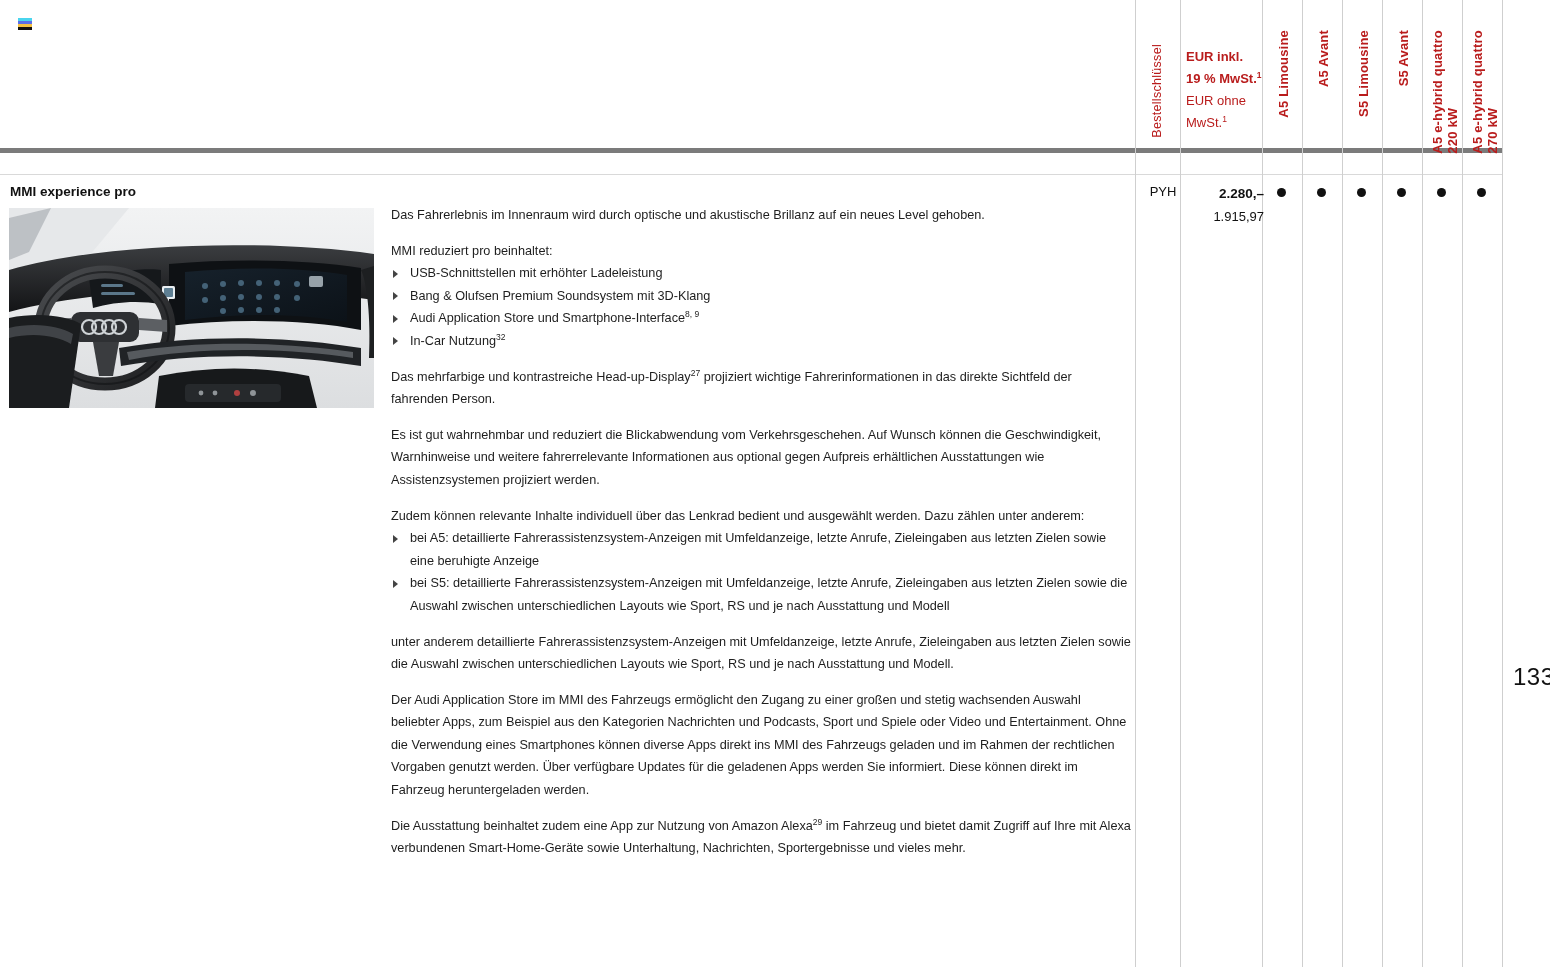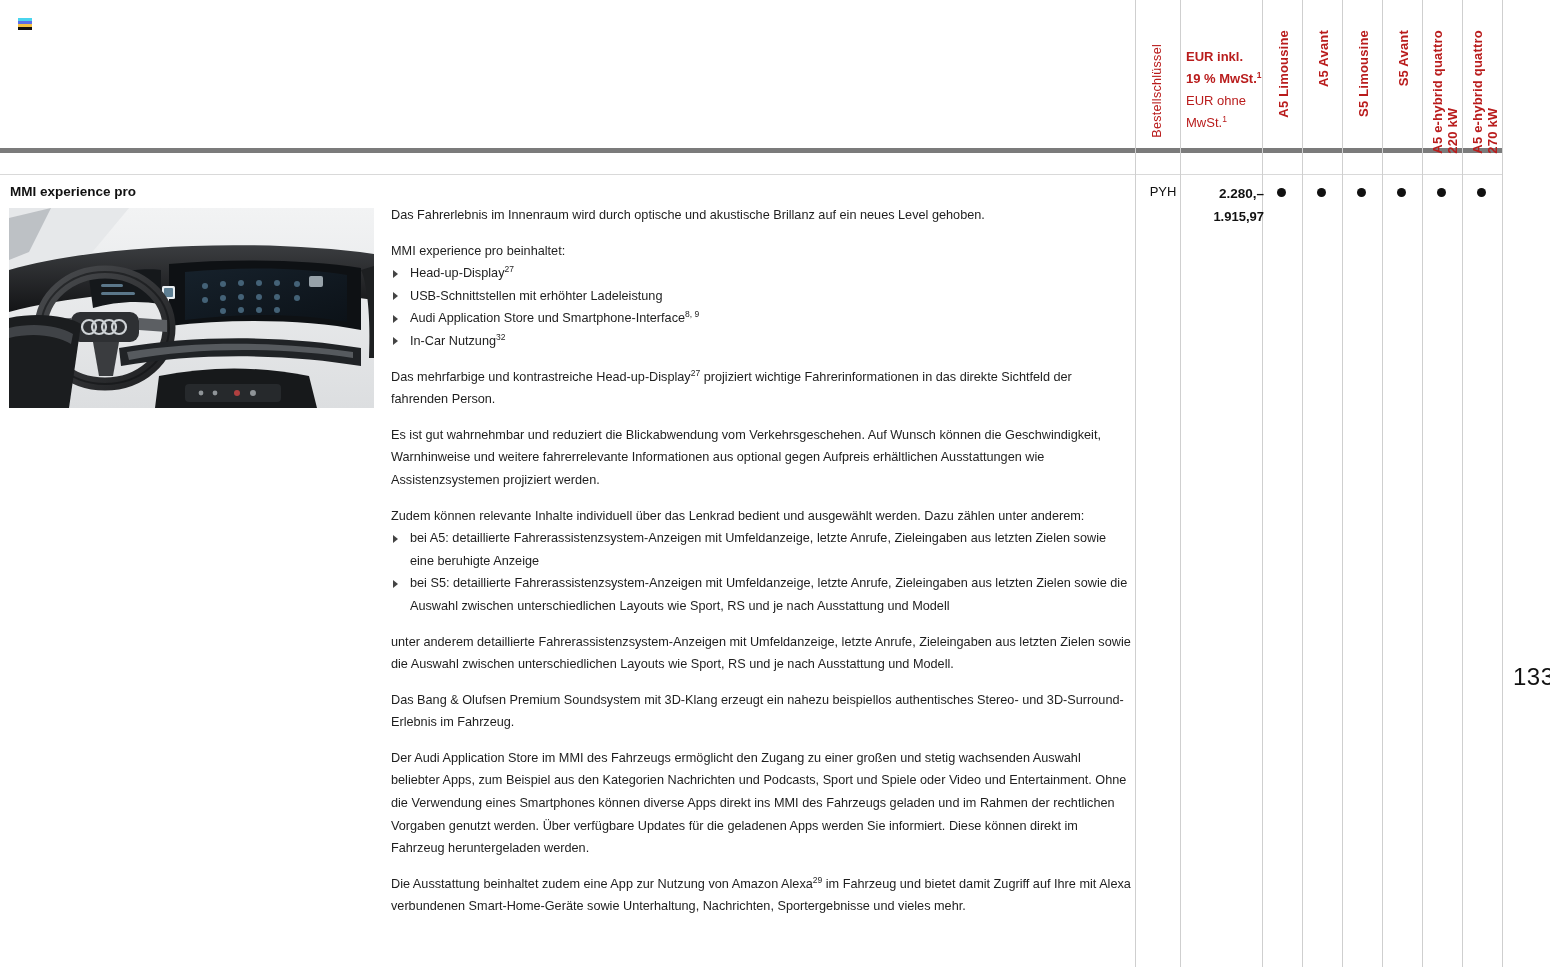--- a/index.html
+++ b/index.html
@@ -153,21 +153,21 @@
     font-size: 13px;
     color: #111;
     text-align: center;
   }
   #cell-key { left: 1141px; top: 184px; width: 44px; }
   #cell-price {
     left: 1186px; top: 182px; width: 78px;
     text-align: right; line-height: 23px;
   }
   #cell-price .gross { font-weight: 700; display:block; font-size: 13.5px; text-align: right;}
-  #cell-price .net { font-weight: 700; display:block; font-size: 13px;}
+  #cell-price .net { font-weight: 400; display:block; font-size: 13px;}
 
   .dot {
     position: absolute;
     top: 188px;
     width: 9px; height: 9px;
     border-radius: 50%;
     background: #111;
   }
 </style>
 </head>
@@ -327,42 +327,41 @@
       <path d="M0 120 C26 114 50 118 64 126 L62 136 C48 128 26 124 0 130 Z" fill="#5a5e62" opacity=".6"></path>
 
       <path d="M352 62 C358 74 362 110 360 150 L365 150 L365 58 Z" fill="#1d1f21"></path>
     </svg>
   </div>
 
   <div class="body-col">
 
     <p>Das Fahrerlebnis im Innenraum wird durch optische und akustische Brillanz auf ein neues Level gehoben.</p>
 
-    <p class="tight">MMI experience pro beinhaltet:</p>
+    <p class="tight">MMI reduziert pro beinhaltet:</p>
 
     <ul>
-      <li><span class="tri"></span><span>Head-up-Display</span><sup>27</sup></li>
       <li><span class="tri"></span><span>USB-Schnittstellen mit erhöhter Ladeleistung</span><sup></sup></li>
+      <li><span class="tri"></span><span>Bang &amp; Olufsen Premium Soundsystem mit 3D-Klang</span><sup></sup></li>
       <li><span class="tri"></span><span>Audi Application Store und Smartphone-Interface</span><sup>8, 9</sup></li>
       <li><span class="tri"></span><span>In-Car Nutzung</span><sup>32</sup></li>
     </ul>
 
     <p><span>Das mehrfarbige und kontrastreiche Head-up-Display</span><sup>27</sup><span> projiziert wichtige Fahrerinformationen in das direkte Sichtfeld der fahrenden Person.</span></p>
 
     <p>Es ist gut wahrnehmbar und reduziert die Blickabwendung vom Verkehrsgeschehen. Auf Wunsch können die Geschwindigkeit, Warnhinweise und weitere fahrerrelevante Informationen aus optional gegen Aufpreis erhältlichen Ausstattungen wie Assistenzsystemen projiziert werden.</p>
 
     <p class="tight">Zudem können relevante Inhalte individuell über das Lenkrad bedient und ausgewählt werden. Dazu zählen unter anderem:</p>
 
     <ul>
       <li><span class="tri"></span><span>bei A5: detaillierte Fahrerassistenzsystem-Anzeigen mit Umfeldanzeige, letzte Anrufe, Zieleingaben aus letzten Zielen sowie eine beruhigte Anzeige</span></li>
       <li><span class="tri"></span><span>bei S5: detaillierte Fahrerassistenzsystem-Anzeigen mit Umfeldanzeige, letzte Anrufe, Zieleingaben aus letzten Zielen sowie die Auswahl zwischen unterschiedlichen Layouts wie Sport, RS und je nach Ausstattung und Modell</span></li>
     </ul>
 
     <p>unter anderem detaillierte Fahrerassistenzsystem-Anzeigen mit Umfeldanzeige, letzte Anrufe, Zieleingaben aus letzten Zielen sowie die Auswahl zwischen unterschiedlichen Layouts wie Sport, RS und je nach Ausstattung und Modell.</p>
-    <p>Das Bang &amp; Olufsen Premium Soundsystem mit 3D-Klang erzeugt ein nahezu beispiellos authentisches Stereo- und 3D-Surround-Erlebnis im Fahrzeug.</p>
     <p>Der Audi Application Store im MMI des Fahrzeugs ermöglicht den Zugang zu einer großen und stetig wachsenden Auswahl beliebter Apps, zum Beispiel aus den Kategorien Nachrichten und Podcasts, Sport und Spiele oder Video und Entertainment. Ohne die Verwendung eines Smartphones können diverse Apps direkt ins MMI des Fahrzeugs geladen und im Rahmen der rechtlichen Vorgaben genutzt werden. Über verfügbare Updates für die geladenen Apps werden Sie informiert. Diese können direkt im Fahrzeug heruntergeladen werden.</p>
     <p><span>Die Ausstattung beinhaltet zudem eine App zur Nutzung von Amazon Alexa</span><sup>29</sup><span> im Fahrzeug und bietet damit Zugriff auf Ihre mit Alexa verbundenen Smart-Home-Geräte sowie Unterhaltung, Nachrichten, Sportergebnisse und vieles mehr.</span></p>
   </div>
 
   <div class="cell" id="cell-key">PYH</div>
 
   <div class="cell" id="cell-price">
     <span class="gross">2.280,–</span>
     <span class="net">1.915,97</span>
   </div>

